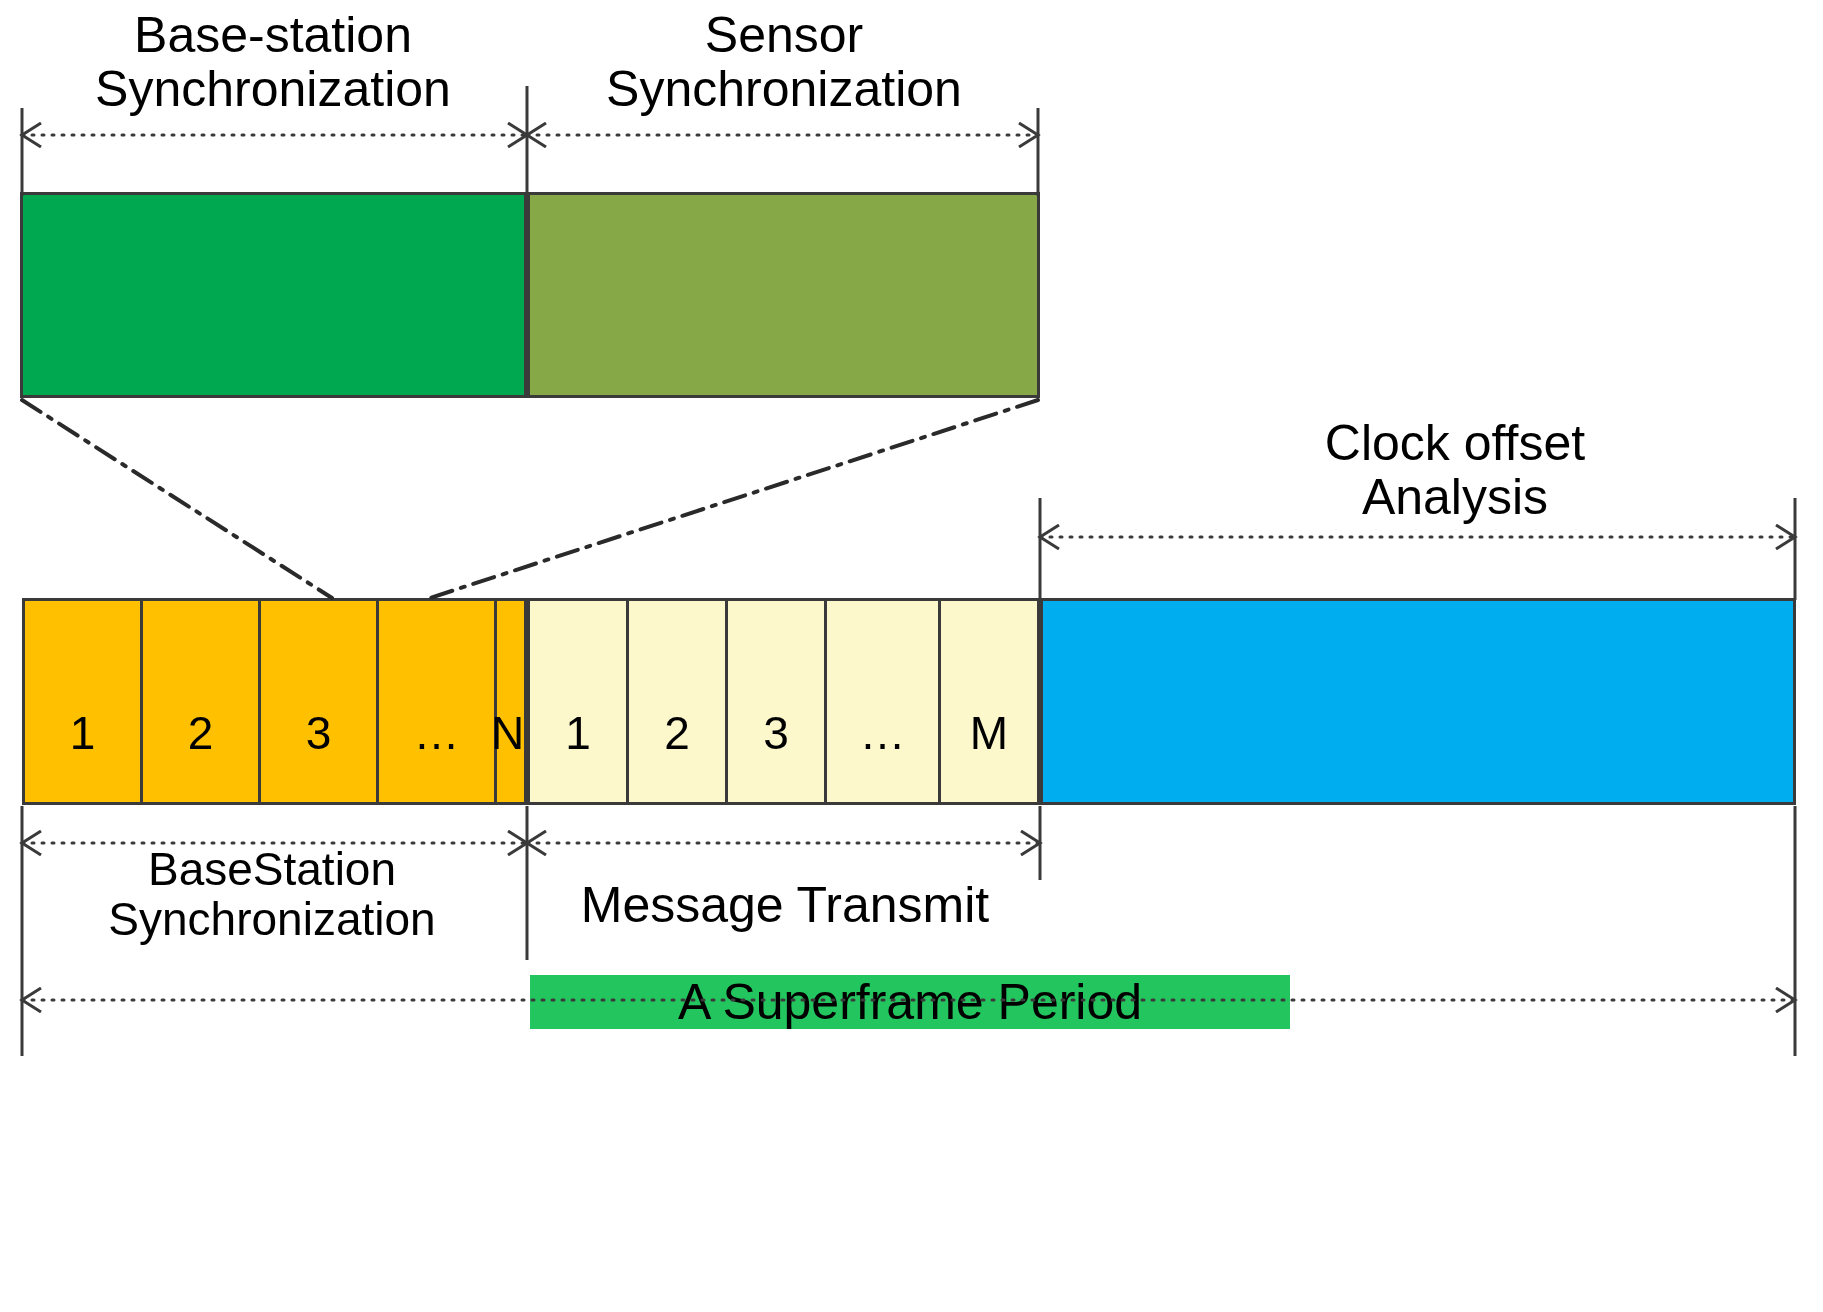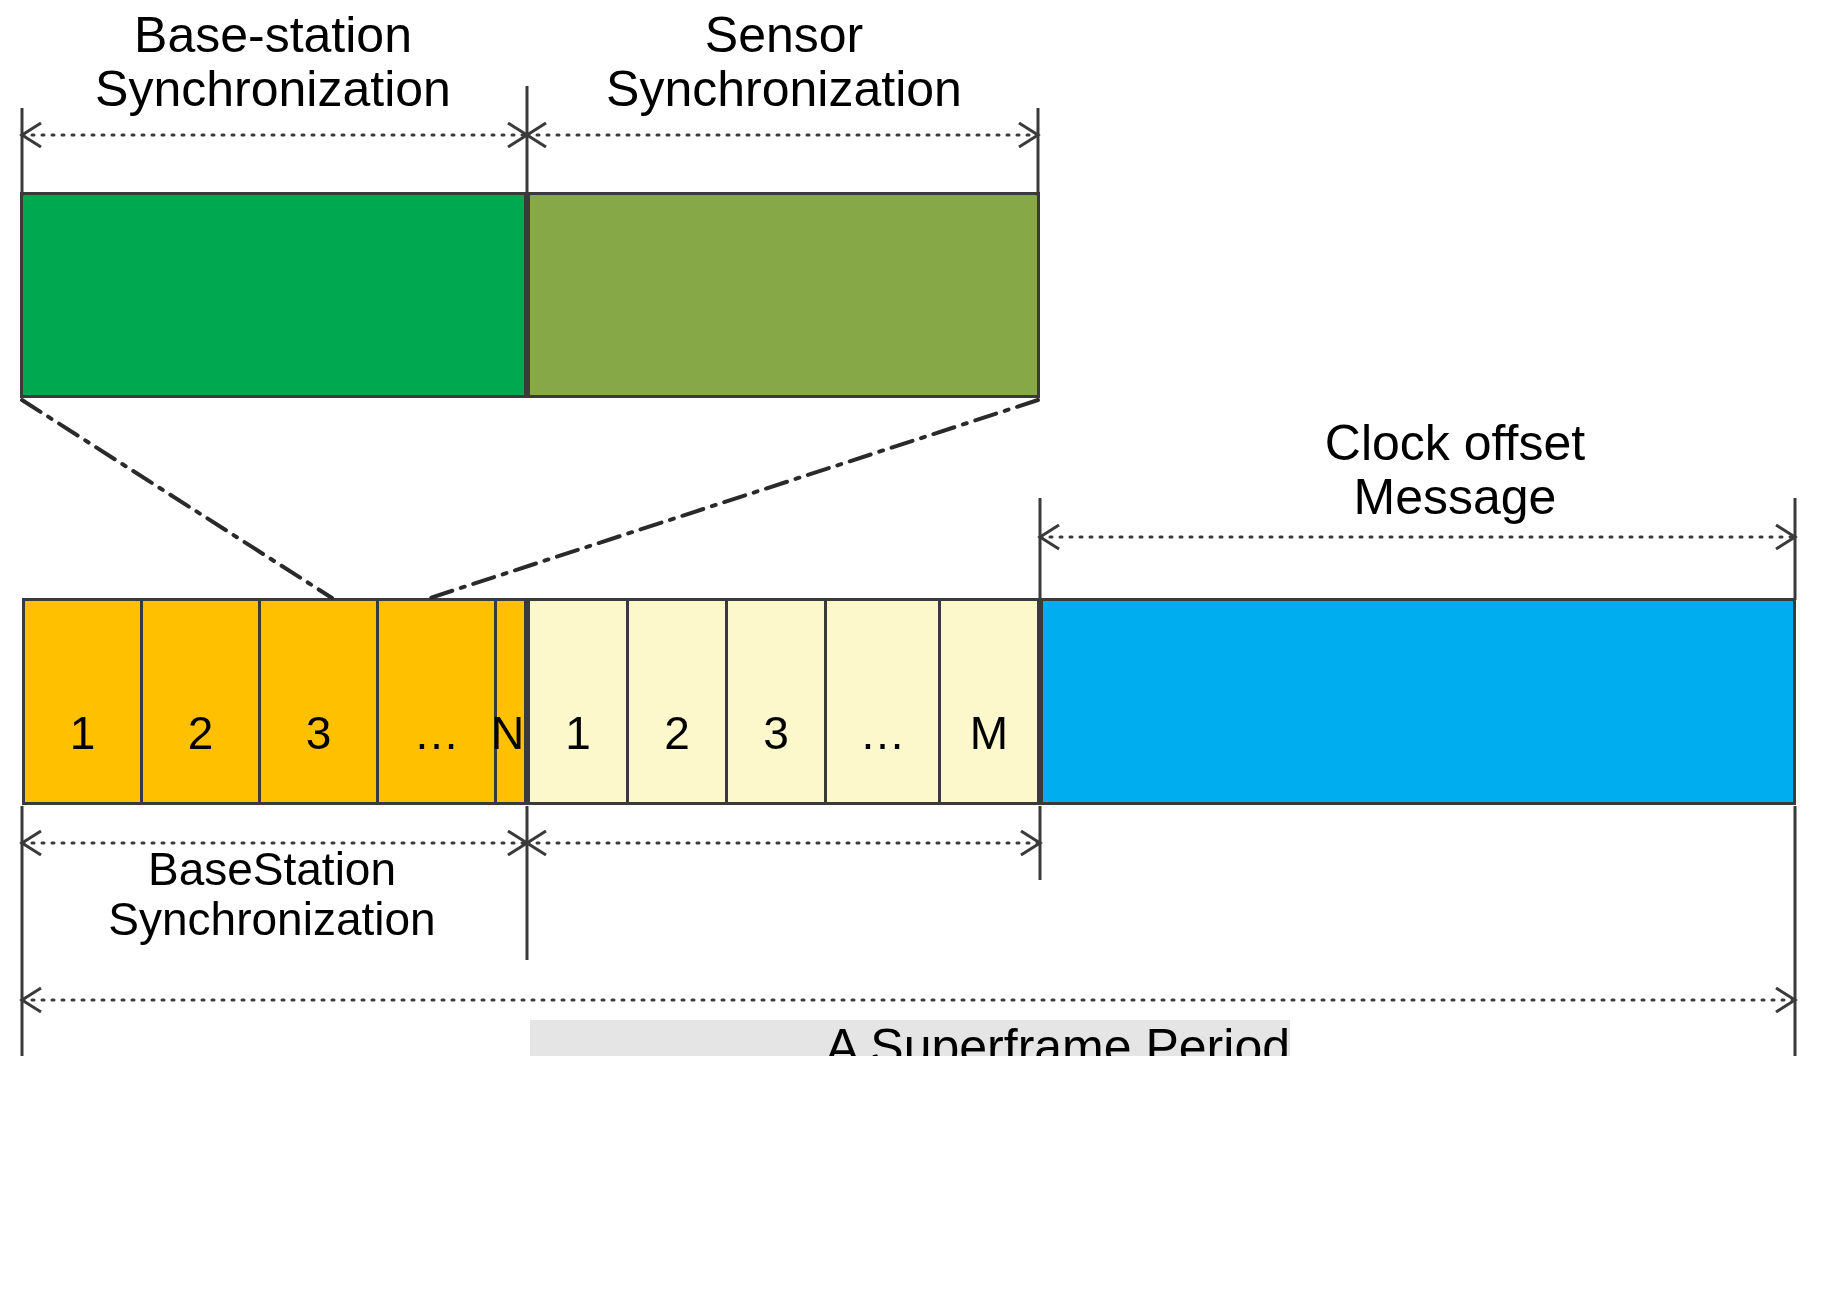--- a/index.html
+++ b/index.html
@@ -26,21 +26,21 @@
   <div class="lbl" style="left:18px;top:8px;width:510px;font-size:50px;">Base-station
 Synchronization</div>
 
   <div class="lbl" style="left:528px;top:8px;width:512px;font-size:50px;text-align:center;">Sensor
 Synchronization</div>
 
   <div class="seg" style="left:20px;top:192px;width:507px;height:206px;background:#00A94F;"></div>
   <div class="seg" style="left:527px;top:192px;width:513px;height:206px;background:#87A847;"></div>
 
   <div class="lbl" style="left:1110px;top:416px;width:690px;font-size:50px;">Clock offset
-Message</div>
+Analysis</div>
 
   <div class="cell" style="left:22px;top:598px;width:121px;height:207px;background:#FFC000;">
     <span>1</span>
   </div>
   <div class="cell" style="left:140px;top:598px;width:121px;height:207px;background:#FFC000;">
     <span>2</span>
   </div>
   <div class="cell" style="left:258px;top:598px;width:121px;height:207px;background:#FFC000;">
     <span>3</span>
   </div>
@@ -67,22 +67,23 @@
     <span>M</span>
   </div>
 
   <div class="cell" style="left:1040px;top:598px;width:756px;height:207px;background:#00AEEF;">
     <span></span>
   </div>
 
   <div class="lbl" style="left:18px;top:845px;width:508px;font-size:46px;">BaseStation
 Synchronization</div>
 
+  <div class="lbl" style="left:530px;top:878px;width:510px;font-size:50px;">Message Transmit</div>
 
-  <div class="lbl" style="left:530px;top:1020px;width:760px;font-size:50px;background:#e5e5e5;text-align:right;">A Superframe Period</div>
+  <div class="lbl" style="left:530px;top:975px;width:760px;font-size:50px;background:#22c55e;">A Superframe Period</div>
 
   <svg class="overlay" viewBox="0 0 1823 1312" xmlns="http://www.w3.org/2000/svg">
 
     <defs>
       <marker id="arrL" markerWidth="26" markerHeight="26" refX="3" refY="13" orient="auto" markerUnits="userSpaceOnUse">
         <path d="M22,1 L3,13 L22,25" fill="none" stroke="#3a3a3a" stroke-width="3"></path>
       </marker>
       <marker id="arrR" markerWidth="26" markerHeight="26" refX="23" refY="13" orient="auto" markerUnits="userSpaceOnUse">
         <path d="M4,1 L23,13 L4,25" fill="none" stroke="#3a3a3a" stroke-width="3"></path>
       </marker>

